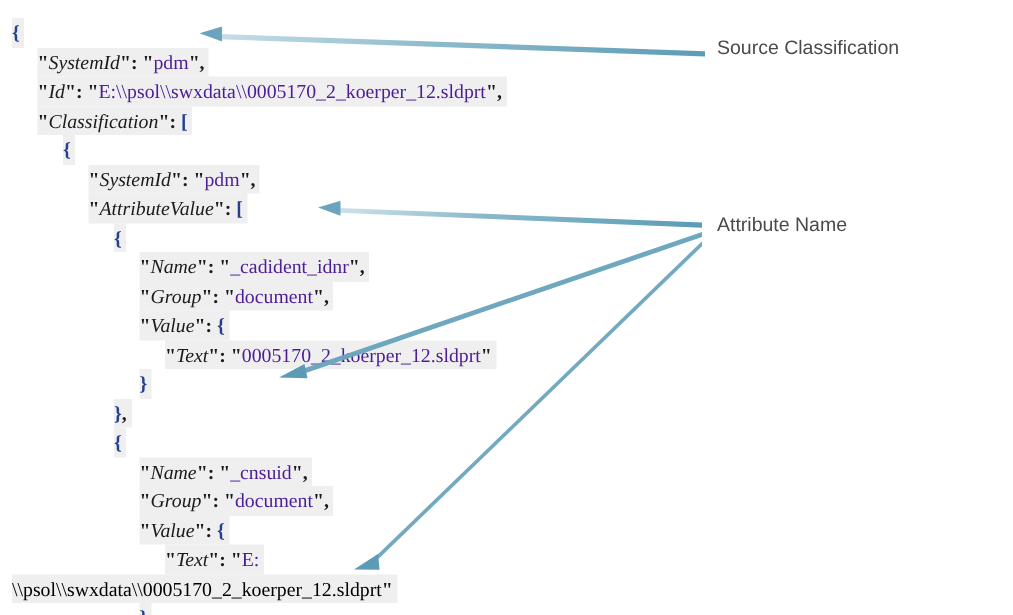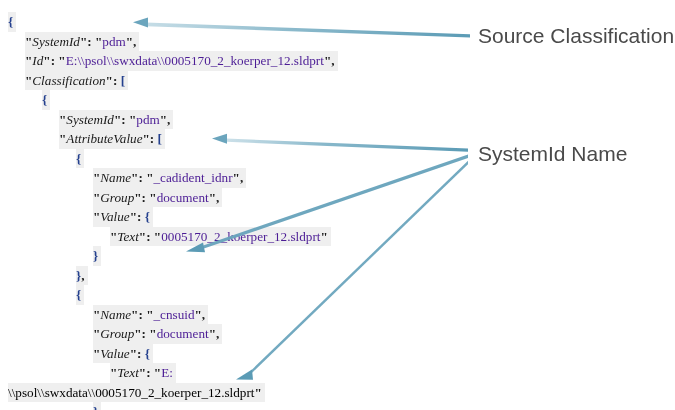--- a/index.html
+++ b/index.html
@@ -34,21 +34,21 @@
   }
   .k{font-weight:normal;font-style:italic;color:#1a1a1a;}
   .q{color:#1a1a1a;font-weight:bold;}
   .v{color:#4c1d95;font-weight:normal;font-style:normal;}
   .brk{color:#24408e;font-weight:bold;}
 
   
   .anno{
     position:absolute;
     font-family:"Liberation Sans",sans-serif;
-    font-size:21px;
+    font-size:13px;
     color:#4a4a4a;
     white-space:nowrap;
     z-index:3;
   }
   #anno-src{left:478px;top:24px;}
   #anno-attr{left:478px;top:142px;}
 
   #arrows{position:absolute;left:0;top:0;width:675px;height:410px;z-index:2;pointer-events:none;}
 </style>
 </head>
@@ -98,15 +98,15 @@
     </g>
 
     <g>
       <polygon points="468,160.8 468,164.2 249,375.8 249,372.4" fill="url(#gC)"></polygon>
       <polygon points="236,379.6 252,369.4 253,379.8" fill="#5b9bb5"></polygon>
     </g>
   </svg>
 
   <div class="anno" id="anno-src">Source Classification</div>
 
-  <div class="anno" id="anno-attr">SystemId Name</div>
+  <div class="anno" id="anno-attr">Attribute Name</div>
 
 </div>
 
 </body></html>

